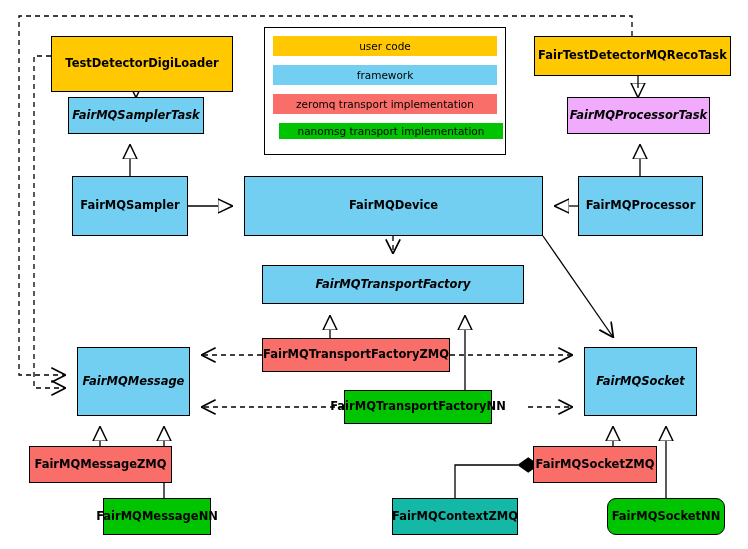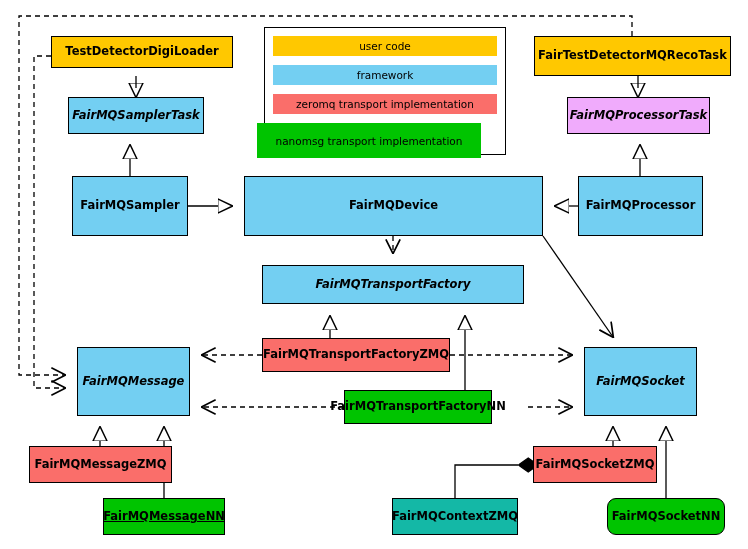--- a/index.html
+++ b/index.html
@@ -80,35 +80,35 @@
       <path d="M 455 498 L 455 465 L 538 465" marker-end="url(#blackDiamond)"></path>
     </g>
   </svg>
 
   <div class="legend-box" style="left:264px;top:27px;width:242px;height:128px;"></div>
 
   <div id="legend-rows">
       <div class="legend-row" style="left: 273px; top: 36px; width: 224px; height: 20px; background: rgb(255, 200, 0);">user code</div>
       <div class="legend-row" style="left: 273px; top: 65px; width: 224px; height: 20px; background: rgb(115, 207, 242);">framework</div>
       <div class="legend-row" style="left: 273px; top: 94px; width: 224px; height: 20px; background: rgb(250, 110, 106);">zeromq transport implementation</div>
-      <div class="legend-row" style="left: 257px; top: 123px; width: 224px; height: 35px; background: rgb(0, 196, 0);">nanomsg transport implementation</div>
+      <div class="legend-row" style="left: 279px; top: 123px; width: 224px; height: 16px; background: rgb(0, 196, 0);">nanomsg transport implementation</div>
     </div>
   <div id="nodes">
-      <div class="node" style="left: 51px; top: 36px; width: 182px; height: 32px; background: rgb(255, 200, 0);">TestDetectorDigiLoader</div>
+      <div class="node" style="left: 51px; top: 36px; width: 182px; height: 56px; background: rgb(255, 200, 0);">TestDetectorDigiLoader</div>
       <div class="node" style="left: 534px; top: 36px; width: 197px; height: 40px; background: rgb(255, 200, 0);">FairTestDetectorMQRecoTask</div>
       <div class="node abstract" style="left: 68px; top: 97px; width: 136px; height: 37px; background: rgb(115, 207, 242);">FairMQSamplerTask</div>
       <div class="node abstract" style="left: 567px; top: 97px; width: 143px; height: 37px; background: #f0abfc;">FairMQProcessorTask</div>
       <div class="node" style="left: 72px; top: 176px; width: 116px; height: 60px; background: rgb(115, 207, 242);">FairMQSampler</div>
       <div class="node" style="left: 244px; top: 176px; width: 299px; height: 60px; background: rgb(115, 207, 242);">FairMQDevice</div>
       <div class="node" style="left: 578px; top: 176px; width: 125px; height: 60px; background: rgb(115, 207, 242);">FairMQProcessor</div>
       <div class="node abstract" style="left: 262px; top: 265px; width: 262px; height: 39px; background: rgb(115, 207, 242);">FairMQTransportFactory</div>
       <div class="node" style="left: 262px; top: 338px; width: 188px; height: 34px; background: rgb(250, 110, 106);">FairMQTransportFactoryZMQ</div>
       <div class="node" style="left: 344px; top: 390px; width: 148px; height: 34px; background: rgb(0, 196, 0);">FairMQTransportFactoryNN</div>
       <div class="node abstract" style="left: 77px; top: 347px; width: 113px; height: 69px; background: rgb(115, 207, 242);">FairMQMessage</div>
       <div class="node abstract" style="left: 584px; top: 347px; width: 113px; height: 69px; background: rgb(115, 207, 242);">FairMQSocket</div>
       <div class="node" style="left: 29px; top: 446px; width: 143px; height: 37px; background: rgb(250, 110, 106);">FairMQMessageZMQ</div>
-      <div class="node" style="left: 103px; top: 498px; width: 122px; height: 37px; background: rgb(0, 196, 0); text-decoration: underline;">FairMQMessageNN</div>
+      <div class="node" style="left: 103px; top: 498px; width: 108px; height: 37px; background: rgb(0, 196, 0);">FairMQMessageNN</div>
       <div class="node" style="left: 533px; top: 446px; width: 124px; height: 37px; background: rgb(250, 110, 106);">FairMQSocketZMQ</div>
       <div class="node" style="left: 607px; top: 498px; width: 118px; height: 37px; background: rgb(0, 196, 0); border-radius: 9px;">FairMQSocketNN</div>
       <div class="node" style="left: 392px; top: 498px; width: 126px; height: 37px; background: #14b8a6;">FairMQContextZMQ</div>
     </div>
 
 </div>
 
 </body></html>

